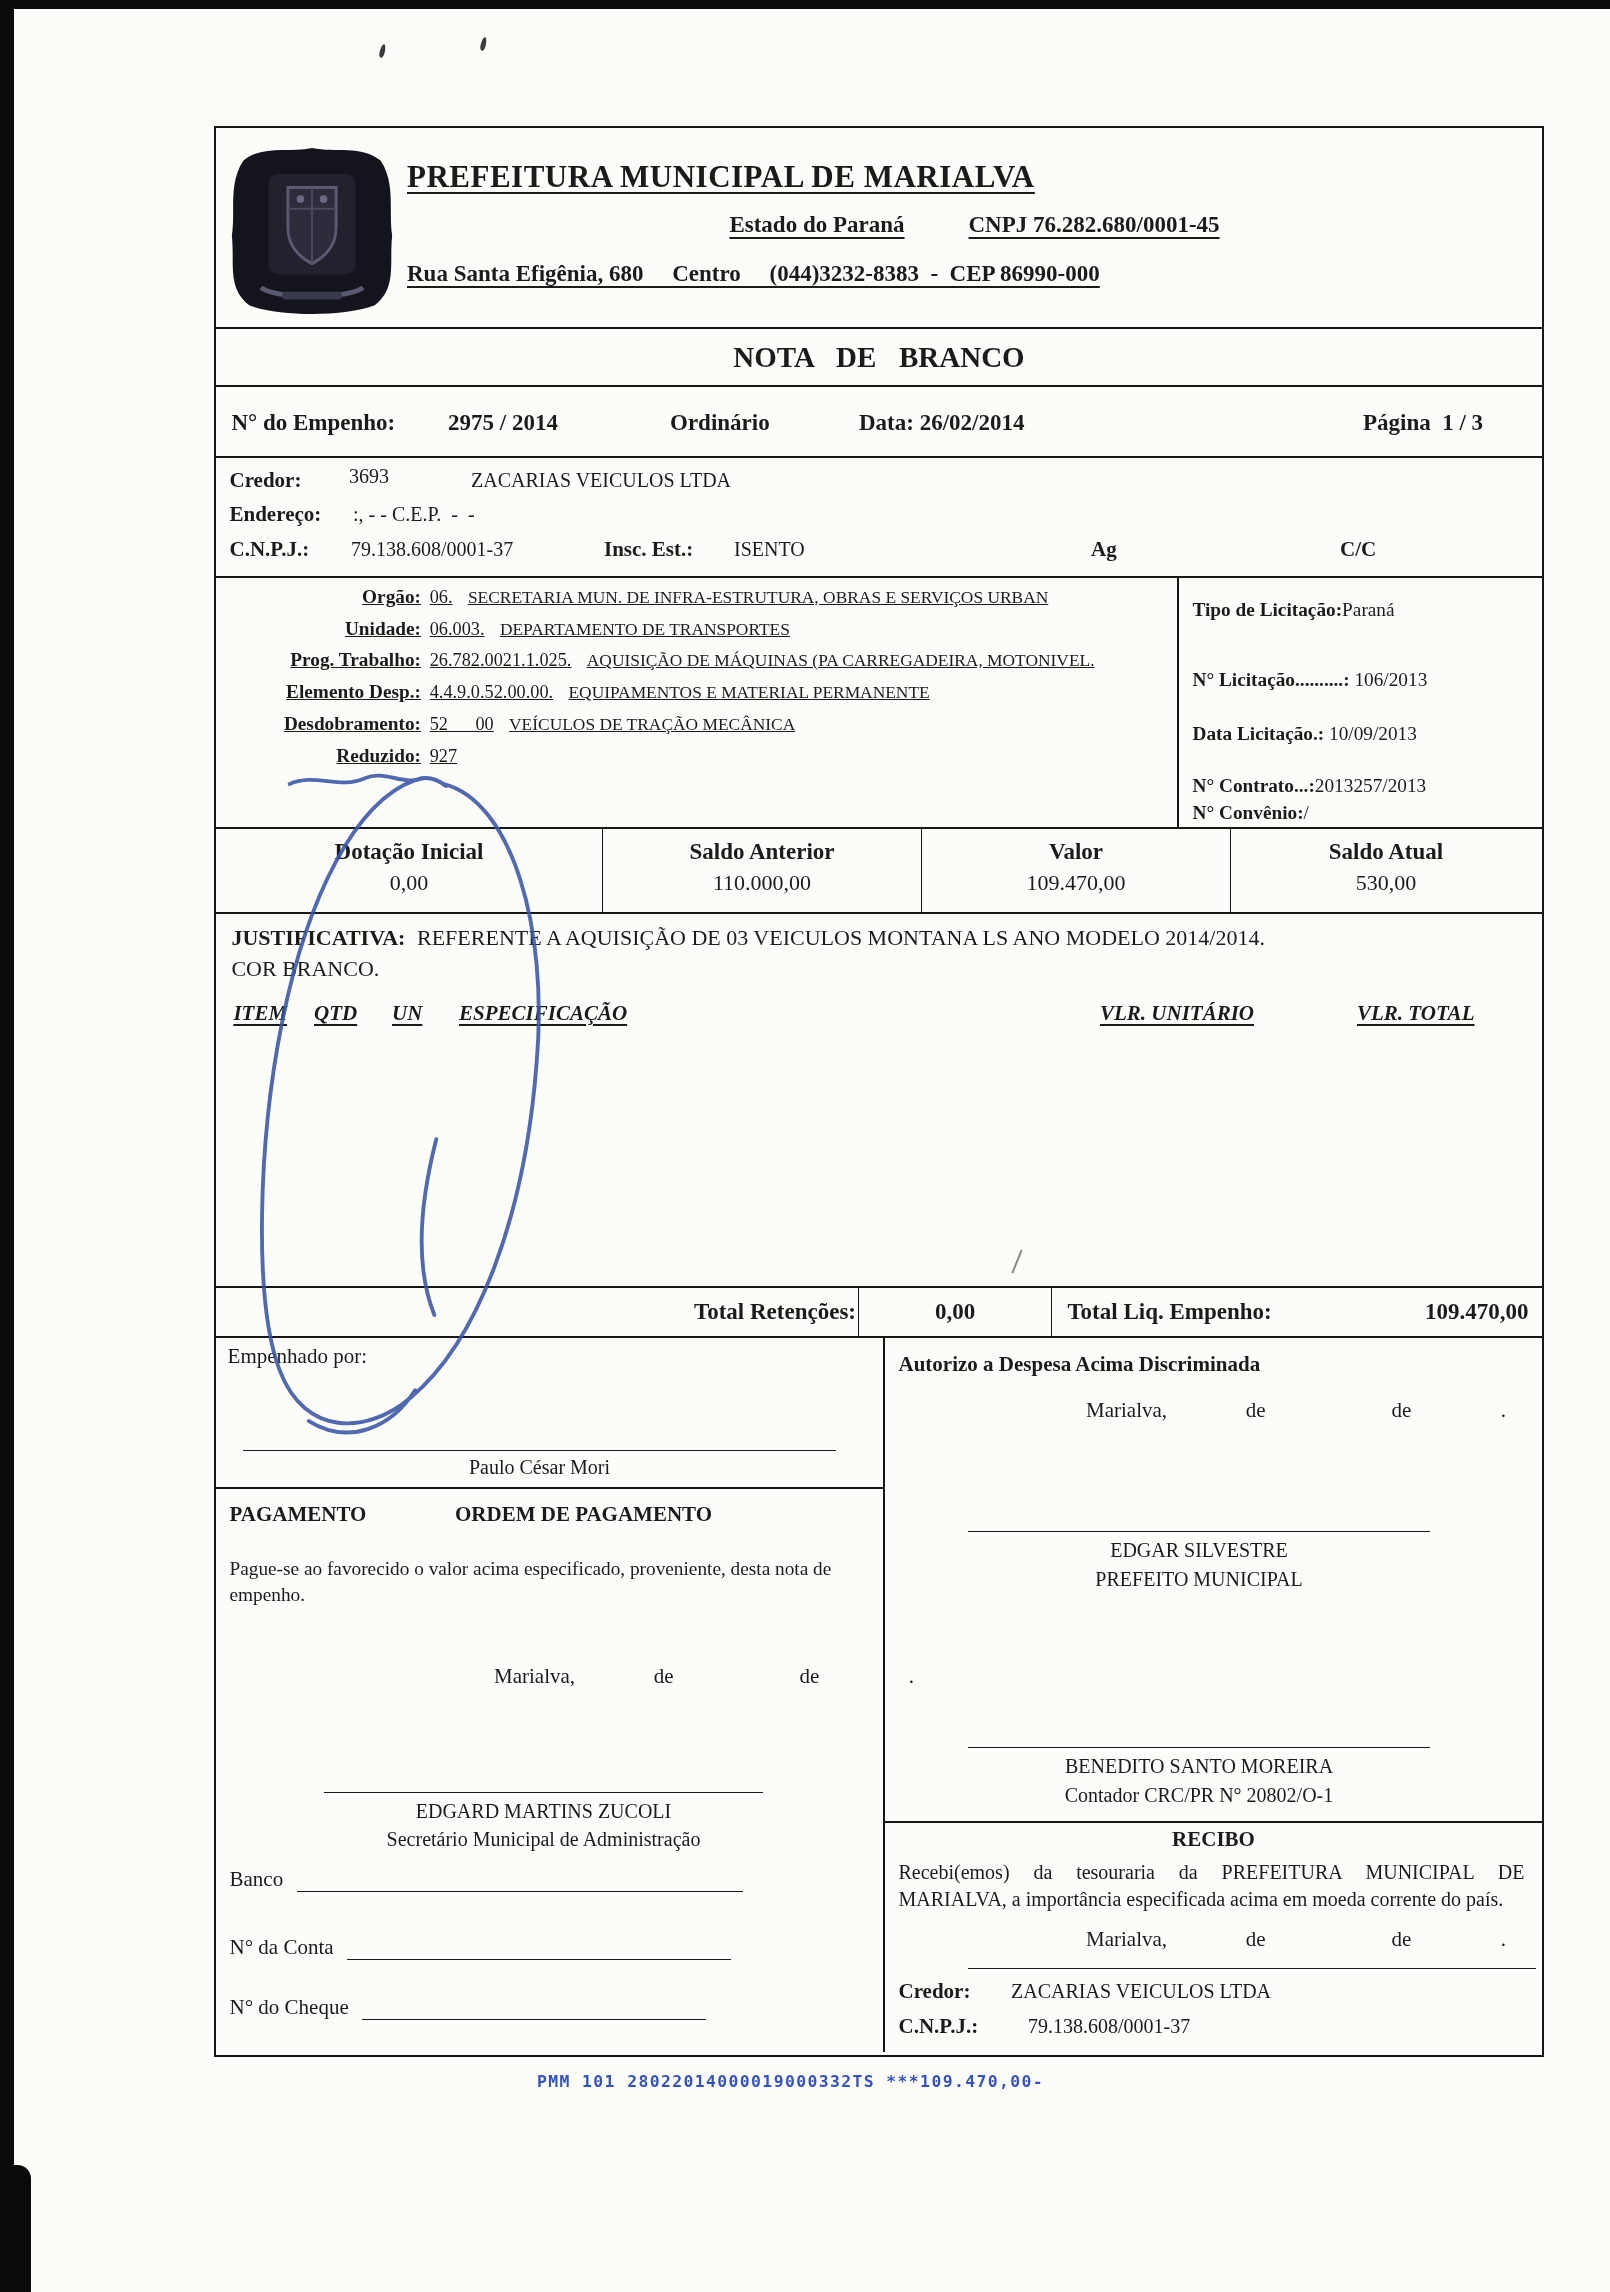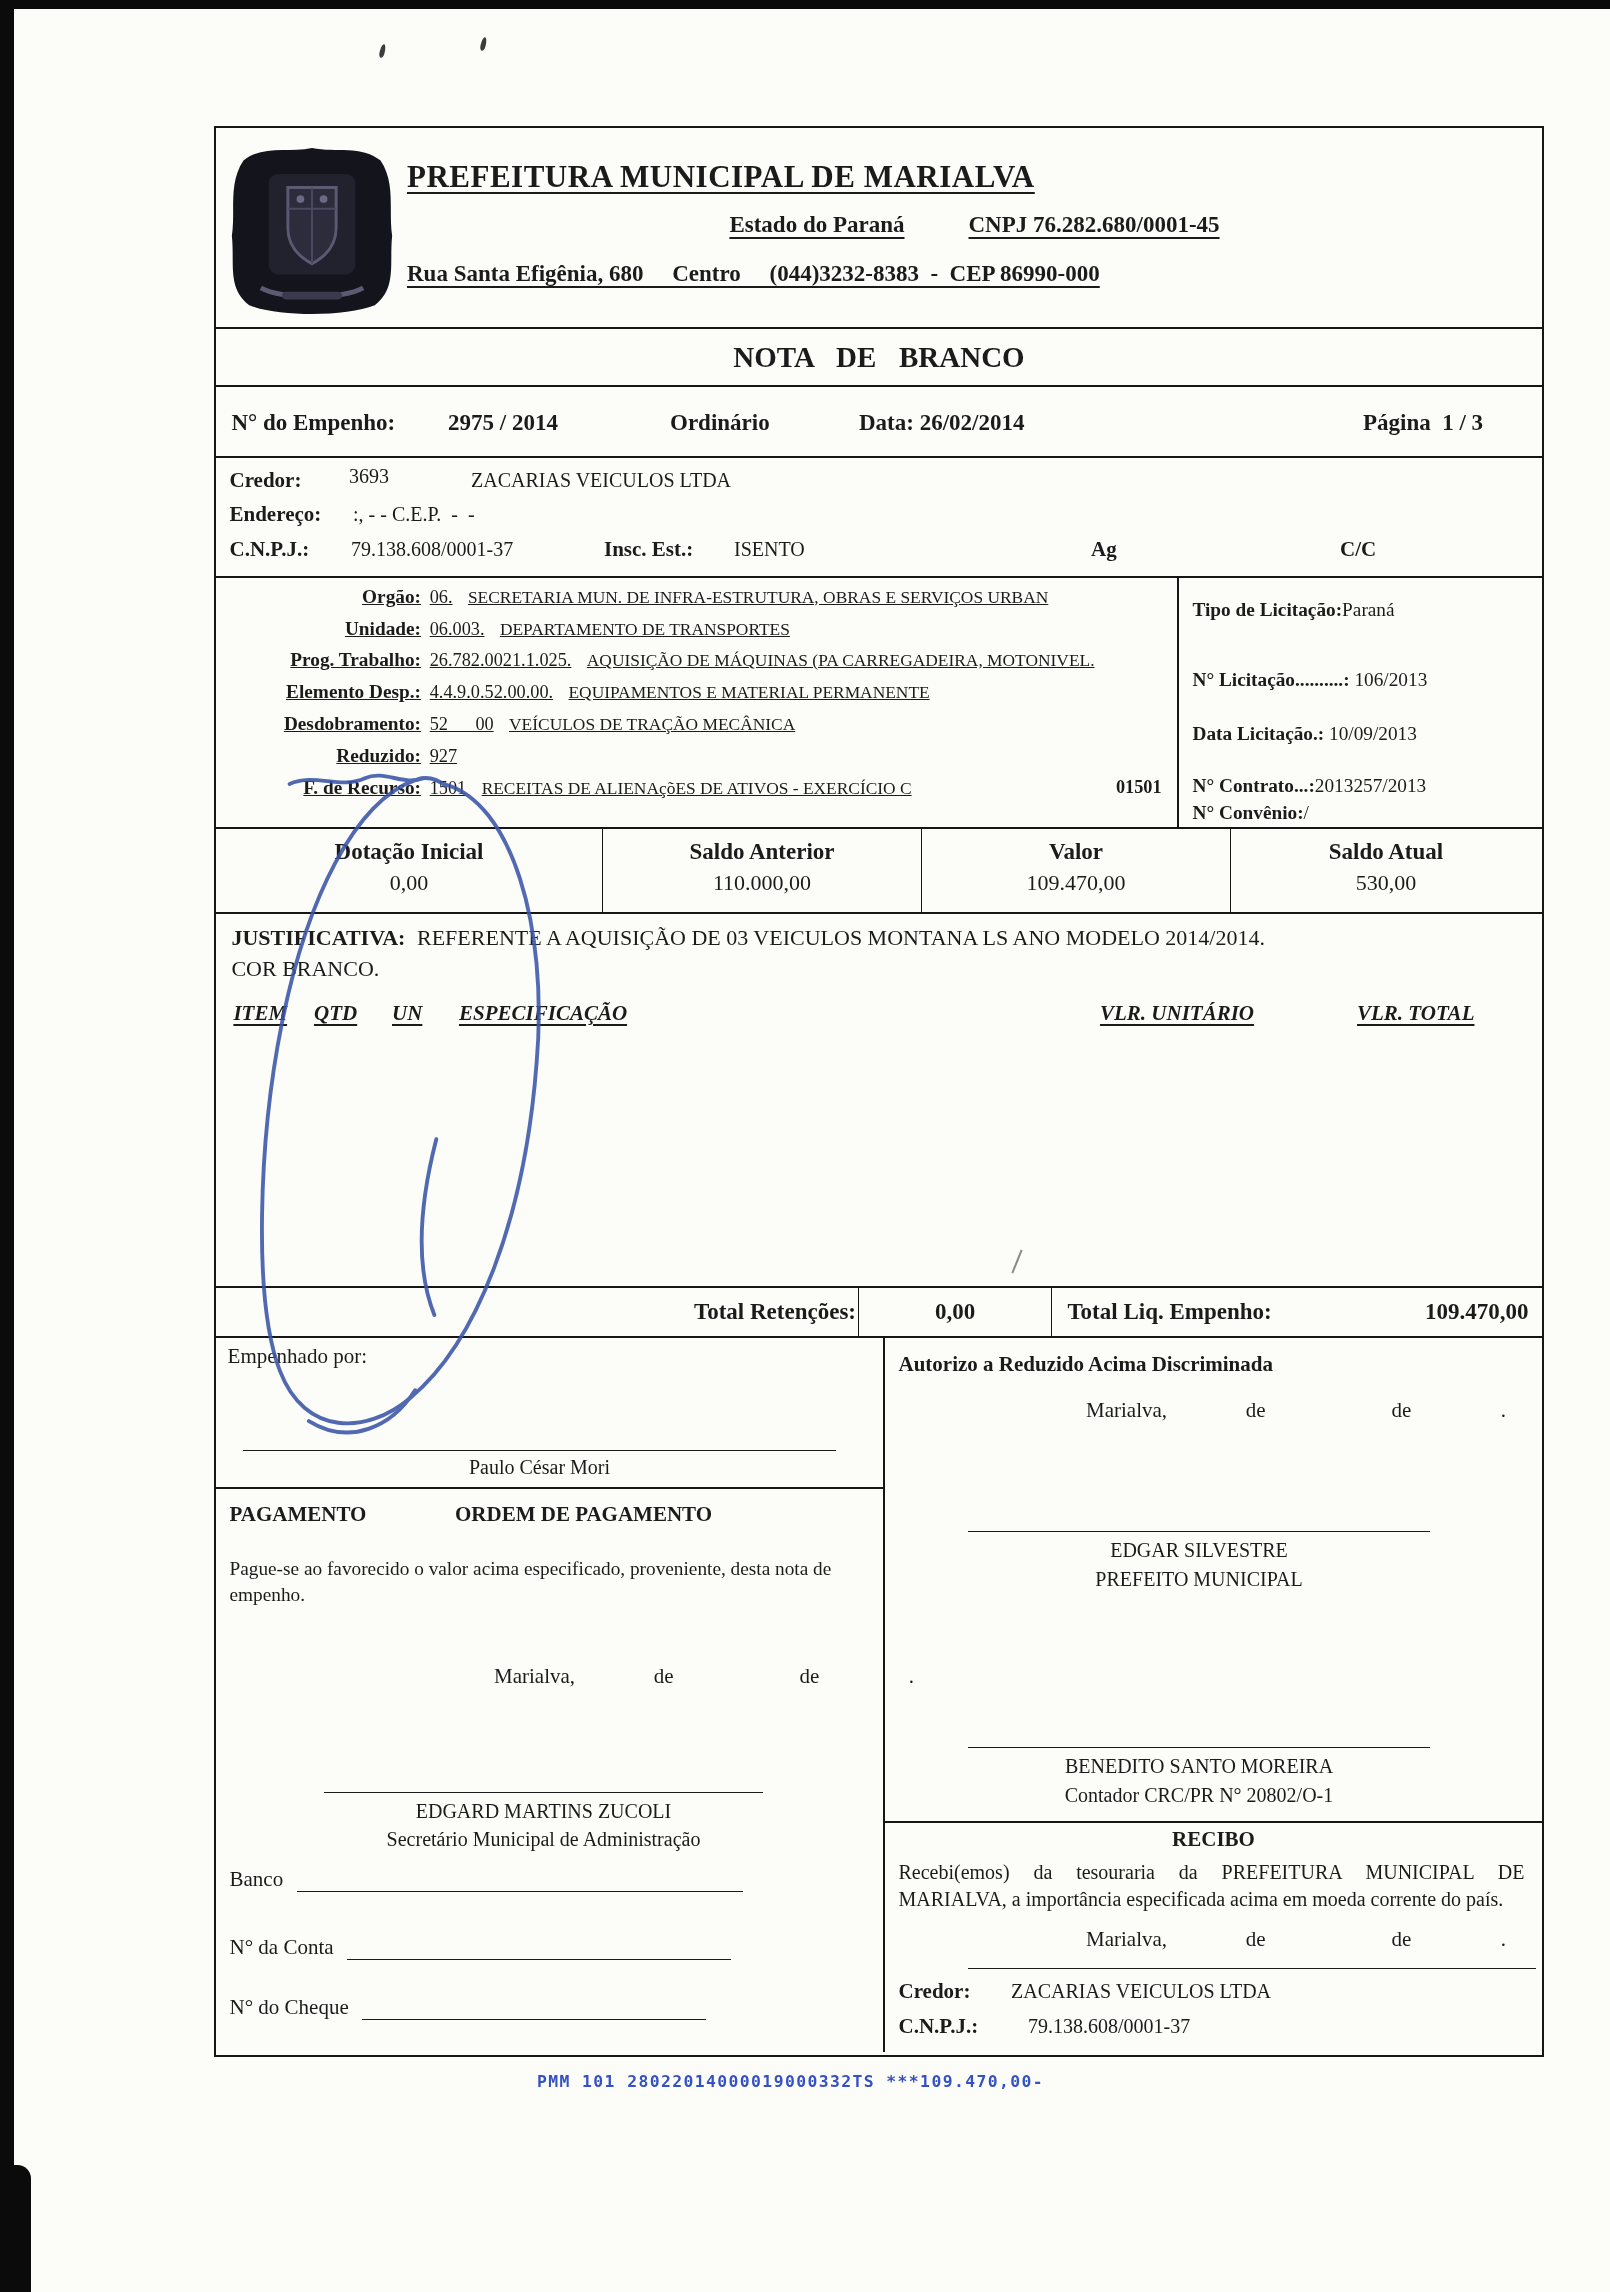--- a/index.html
+++ b/index.html
@@ -173,26 +173,20 @@
         </div>
         <div class="orc-row" style="top:135px">
           <span class="orc-label">Desdobramento:</span>
           <span class="orc-code">52      00</span>
           <span class="orc-desc">VEÍCULOS DE TRAÇÃO MECÂNICA</span>
         </div>
         <div class="orc-row" style="top:167px">
           <span class="orc-label">Reduzido:</span>
           <span class="orc-code">927</span>
           <span class="orc-desc"></span>
-        </div>
-        <div class="orc-row" style="top:199px">
-          <span class="orc-label">F. de Recurso:</span>
-          <span class="orc-code">1501</span>
-          <span class="orc-desc">RECEITAS DE ALIENAçõES DE ATIVOS - EXERCÍCIO C</span>
-          <span class="orc-extra">01501</span>
         </div>
       </div>
       <div class="orc-right">
         <div class="lic-row" style="top:21px">
           <span class="b">Tipo de Licitação:</span><span>Paraná</span>
         </div>
         <div class="lic-row" style="top:91px">
           <span class="b">N° Licitação..........:</span><span class="pre"> 106/2013</span>
         </div>
         <div class="lic-row" style="top:145px">
@@ -273,21 +267,21 @@
           <span>N° da Conta</span>
           <span class="fill-line" style="width:384px"></span>
         </div>
         <div class="fill-row" style="left:13.5px;top:657px">
           <span>N° do Cheque</span>
           <span class="fill-line" style="width:344px"></span>
         </div>
       </div>
 
       <div class="rod-right">
-        <span class="abs b" style="left:13.5px;top:13.5px">Autorizo a Reduzido Acima Discriminada</span>
+        <span class="abs b" style="left:13.5px;top:13.5px">Autorizo a Despesa Acima Discriminada</span>
         <div class="abs pre" style="left:201px;top:60px">Marialva,               de                        de                 .</div>
         <div class="sig-line" style="left:83px;top:193px;width:462px"></div>
         <div class="abs center small" style="left:83px;top:201px;width:462px">EDGAR SILVESTRE</div>
         <div class="abs center small" style="left:83px;top:230px;width:462px">PREFEITO MUNICIPAL</div>
         <div class="sig-line" style="left:83px;top:409px;width:462px"></div>
         <div class="abs center small" style="left:83px;top:417px;width:462px">BENEDITO SANTO MOREIRA</div>
         <div class="abs center small" style="left:83px;top:446px;width:462px">Contador CRC/PR N° 20802/O-1</div>
         <div class="hdiv" style="top:483px"></div>
         <div class="abs center b" style="left:0;top:489px;width:100%">RECIBO</div>
         <div class="abs just-text" style="left:13.5px;top:521px;width:626px;font-size:20px">Recebi(emos) da tesouraria da PREFEITURA MUNICIPAL DE MARIALVA, a importância especificada acima em moeda corrente do país.</div>

